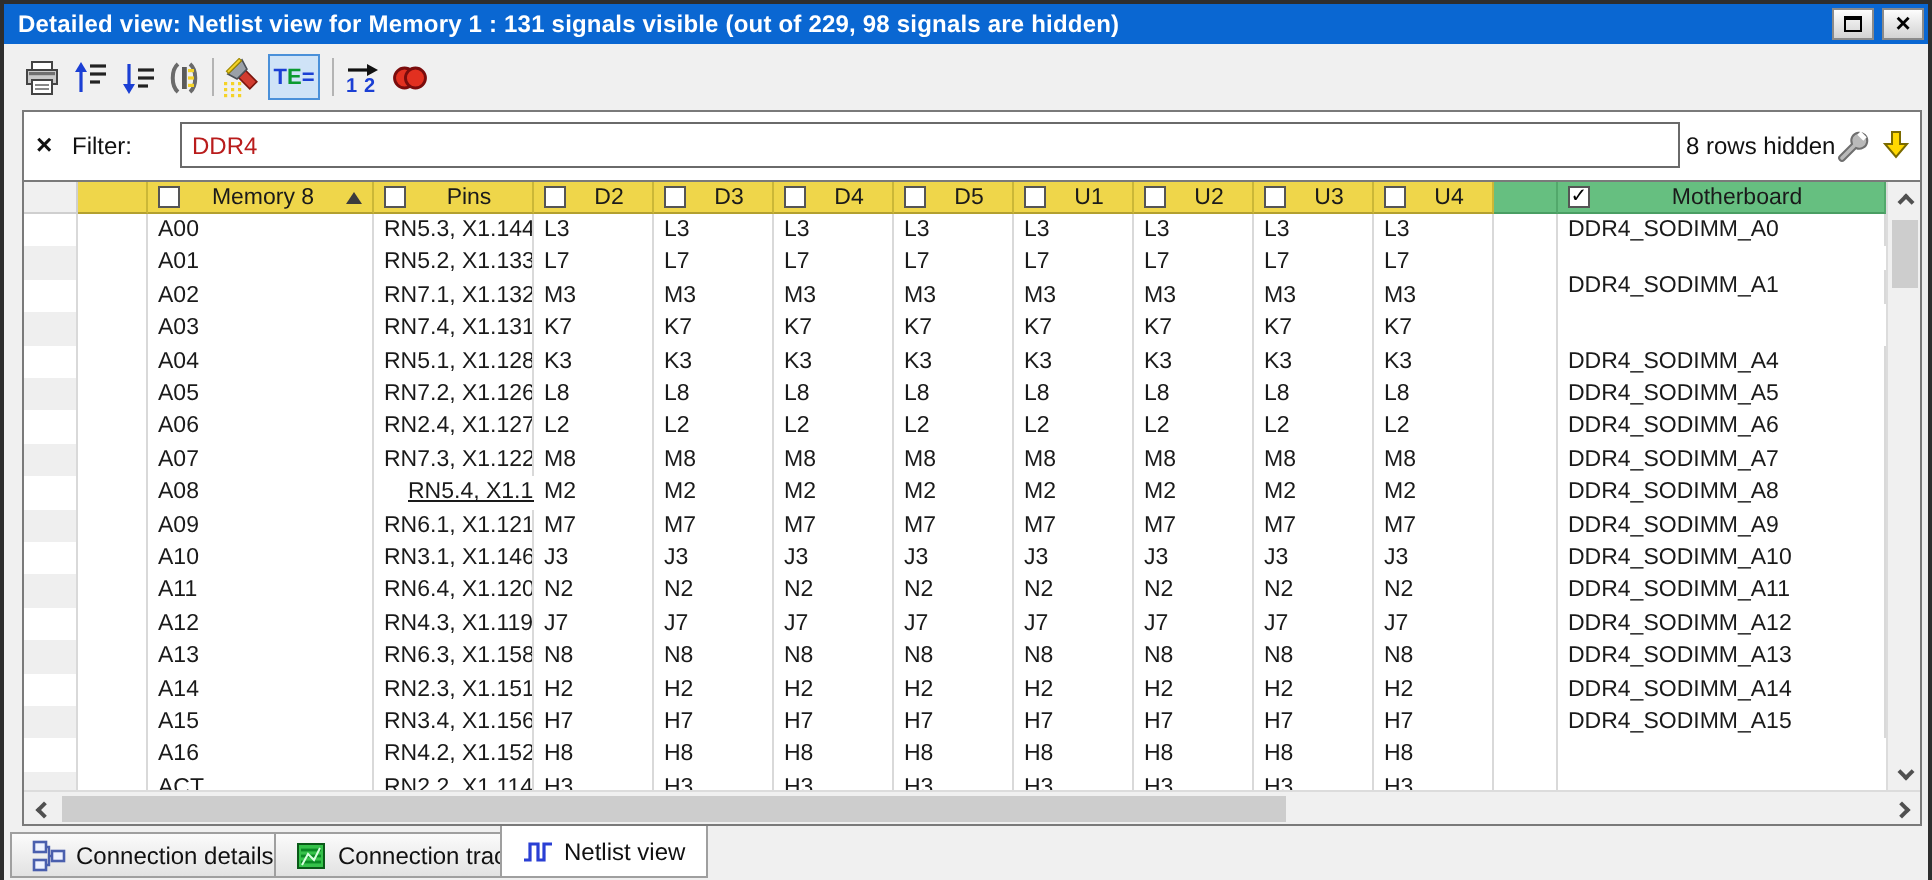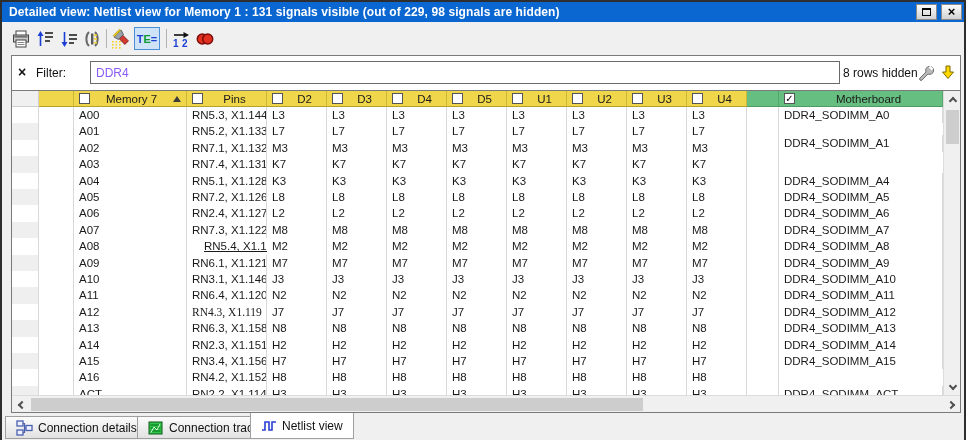--- a/index.html
+++ b/index.html
@@ -38,21 +38,21 @@
   
   .panel { position:absolute; left:9px; top:53px; width:950px; height:358px;
            border:1px solid #7a7a7a; background:#fff; }
 
   
   .filterrow { position:absolute; left:0; top:0; width:948px; height:34px; background:#fff; }
   .clearx { position:absolute; left:6px; top:8px; font-size:14px; font-weight:bold; color:#111; line-height:16px; }
   .flabel { position:absolute; left:24px; top:10px; font-size:12px; color:#111; }
   .finput { position:absolute; left:78px; top:5px; width:750px; height:23px;
             border:1px solid #6a6a6a; font-size:12px; padding:0 5px;
-            font-family:"Liberation Sans", sans-serif; color:#8b5cf6; background:#fff; }
+            font-family:"Liberation Sans", sans-serif; color:#b91c1c; background:#fff; }
   .rowshidden { position:absolute; left:831px; top:10px; font-size:12px; color:#111; white-space:nowrap; }
   .wrench { position:absolute; left:905px; top:7px; }
   .ydown { position:absolute; left:929px; top:9px; }
 
   
   .tableregion { position:absolute; left:0; top:34px; width:948px; height:322px;
                  border-top:1px solid #7a7a7a; background:#fff; }
   .thead { position:absolute; left:0; top:0; width:948px; height:16px; }
   .hcell { position:absolute; top:0; height:16px; font-size:11.5px; color:#1a1a1a;
            display:flex; align-items:center; overflow:hidden; white-space:nowrap; }
@@ -216,21 +216,21 @@
 
     <div class="tableregion">
 
       <div class="thead">
         <div class="hcell gray" style="left:0;width:27px"></div>
         <div class="hcell y" style="left:27px;width:35px">
           <span class="hlabel"></span>
         </div>
         <div class="hcell y" style="left:62px;width:113px">
           <span class="cb"></span>
-          <span class="hlabel">Memory 7</span>
+          <span class="hlabel">Memory 8</span>
           <span class="sortasc"></span>
         </div>
         <div class="hcell y" style="left:175px;width:80px">
           <span class="cb"></span>
           <span class="hlabel">Pins</span>
         </div>
         <div class="hcell y" style="left:255px;width:60px">
           <span class="cb"></span>
           <span class="hlabel">D2</span>
         </div>
@@ -459,21 +459,21 @@
             <div class="c" style="left: 555px; width: 60px;">N2</div>
             <div class="c" style="left: 615px; width: 60px;">N2</div>
             <div class="c" style="left: 675px; width: 60px;">N2</div>
             <div class="c" style="left: 735px; width: 32px;"></div>
             <div class="c" style="left: 767px; width: 164px;">DDR4_SODIMM_A11</div>
           </div>
           <div class="trow" style="top: 196.8px;">
             <div class="c rowhead" style="left: 0px; width: 27px;"></div>
             <div class="c" style="left: 27px; width: 35px;"></div>
             <div class="c" style="left: 62px; width: 113px;">A12</div>
-            <div class="c" style="left: 175px; width: 80px; font-family: Liberation Serif, serif;">RN4.3, X1.119</div>
+            <div class="c" style="left: 175px; width: 80px;">RN4.3, X1.119</div>
             <div class="c" style="left: 255px; width: 60px;">J7</div>
             <div class="c" style="left: 315px; width: 60px;">J7</div>
             <div class="c" style="left: 375px; width: 60px;">J7</div>
             <div class="c" style="left: 435px; width: 60px;">J7</div>
             <div class="c" style="left: 495px; width: 60px;">J7</div>
             <div class="c" style="left: 555px; width: 60px;">J7</div>
             <div class="c" style="left: 615px; width: 60px;">J7</div>
             <div class="c" style="left: 675px; width: 60px;">J7</div>
             <div class="c" style="left: 735px; width: 32px;"></div>
             <div class="c" style="left: 767px; width: 164px;">DDR4_SODIMM_A12</div>
@@ -548,21 +548,20 @@
             <div class="c" style="left: 175px; width: 80px;">RN2.2, X1.114</div>
             <div class="c" style="left: 255px; width: 60px;">H3</div>
             <div class="c" style="left: 315px; width: 60px;">H3</div>
             <div class="c" style="left: 375px; width: 60px;">H3</div>
             <div class="c" style="left: 435px; width: 60px;">H3</div>
             <div class="c" style="left: 495px; width: 60px;">H3</div>
             <div class="c" style="left: 555px; width: 60px;">H3</div>
             <div class="c" style="left: 615px; width: 60px;">H3</div>
             <div class="c" style="left: 675px; width: 60px;">H3</div>
             <div class="c" style="left: 735px; width: 32px;"></div>
-            <div class="c" style="left: 767px; width: 164px;">DDR4_SODIMM_ACT</div>
           </div>
         </div>
 
       <div class="vscroll">
         <div class="sbtn" style="left:0;top:0">
             <span class="chev up"></span>
           </div>
         <div class="thumb vthumb"></div>
         <div class="sbtn" style="left:0;top:287px">
             <span class="chev down"></span>

